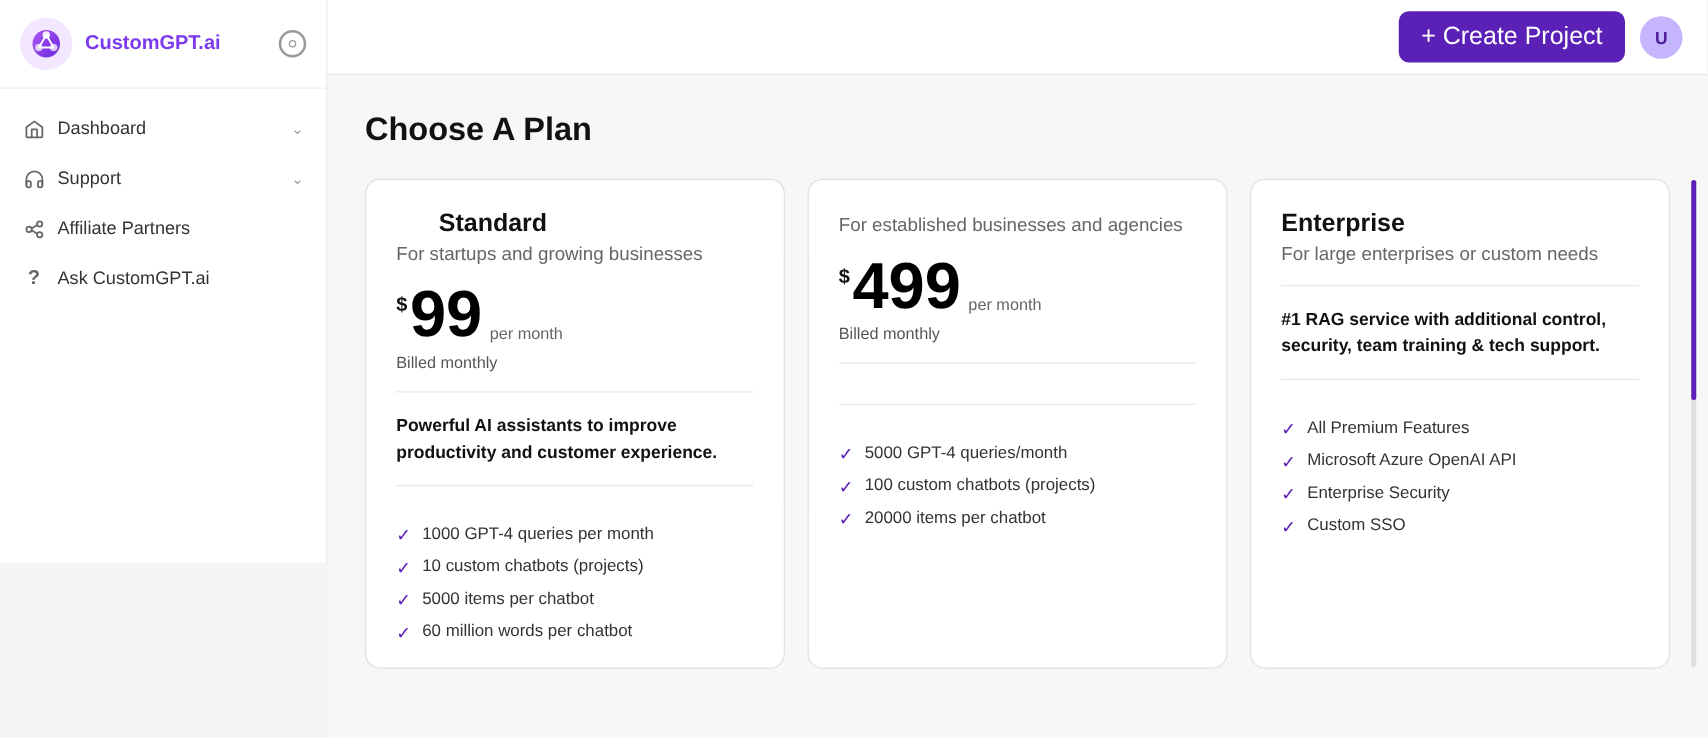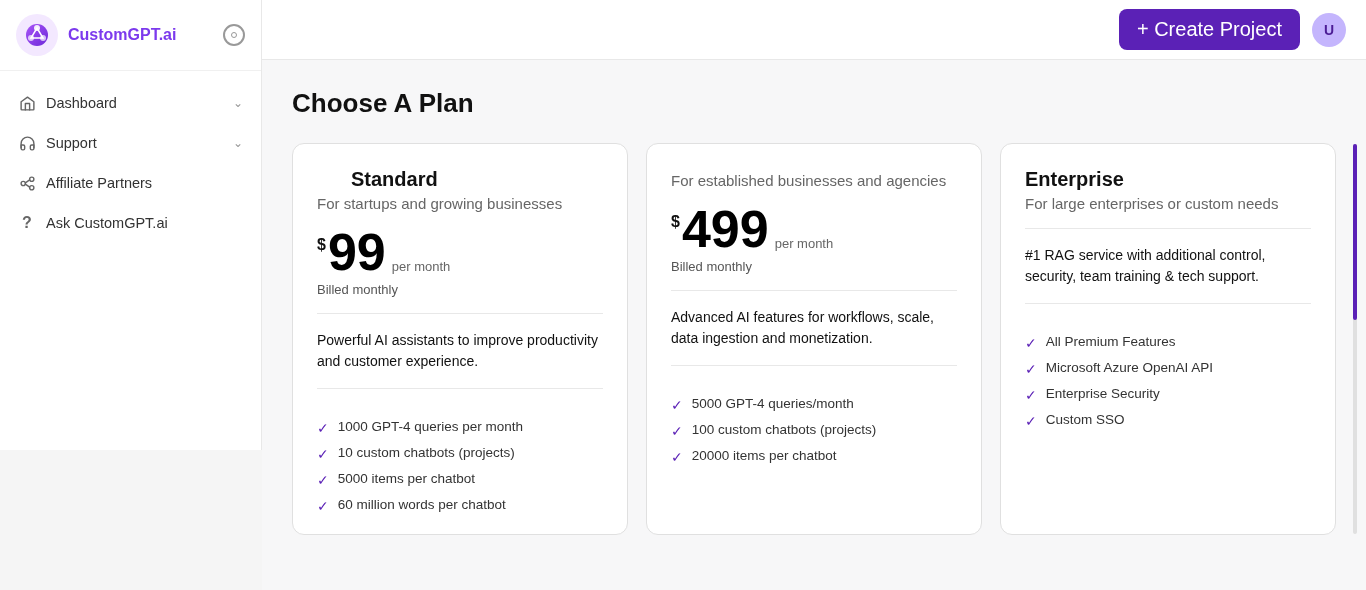--- a/index.html
+++ b/index.html
@@ -239,21 +239,21 @@
     }
 
     .plan-divider {
       border: none;
       border-top: 1px solid #e8e8e8;
       margin: 16px 0;
     }
 
     .plan-description {
       font-size: 14px;
-      font-weight: 400;
+      font-weight: 700;
       color: #111;
       line-height: 1.5;
     }
 
     .features-list {
       margin-top: 14px;
       list-style: none;
       display: flex;
       flex-direction: column;
       gap: 9px;
@@ -395,21 +395,20 @@
 
       <div class="plan-card">
         <div class="plan-subtitle">For established businesses and agencies</div>
         <div class="plan-price">
           <span class="price-dollar">$</span>
           <span class="price-amount">499</span>
           <span class="price-period">per month</span>
         </div>
         <div class="price-billed">Billed monthly</div>
         <hr class="plan-divider">
-        <div class="plan-description">Advanced AI features for workflows, scale, data ingestion and monetization.</div>
         <hr class="plan-divider">
         <ul class="features-list">
           <li>
               <span class="check-icon">✓</span>
               <span>5000 GPT-4 queries/month</span>
             </li>
           <li>
               <span class="check-icon">✓</span>
               <span>100 custom chatbots (projects)</span>
             </li>

